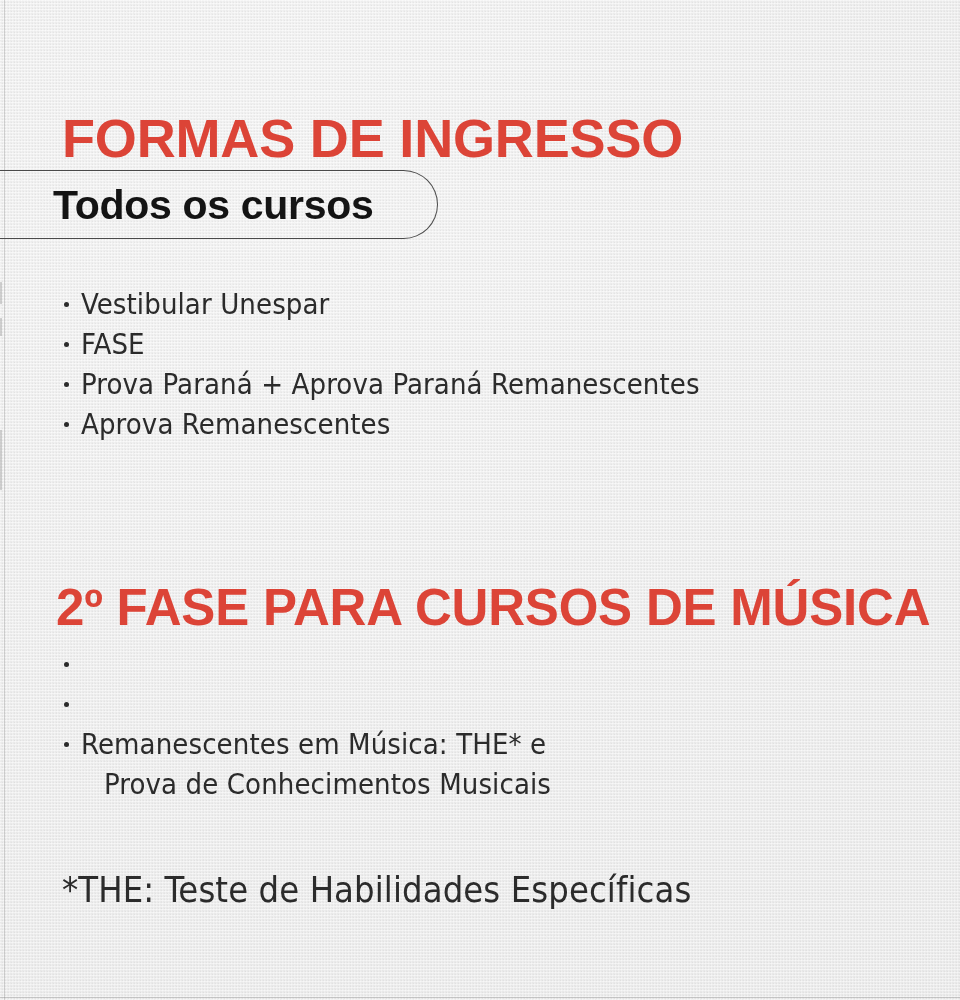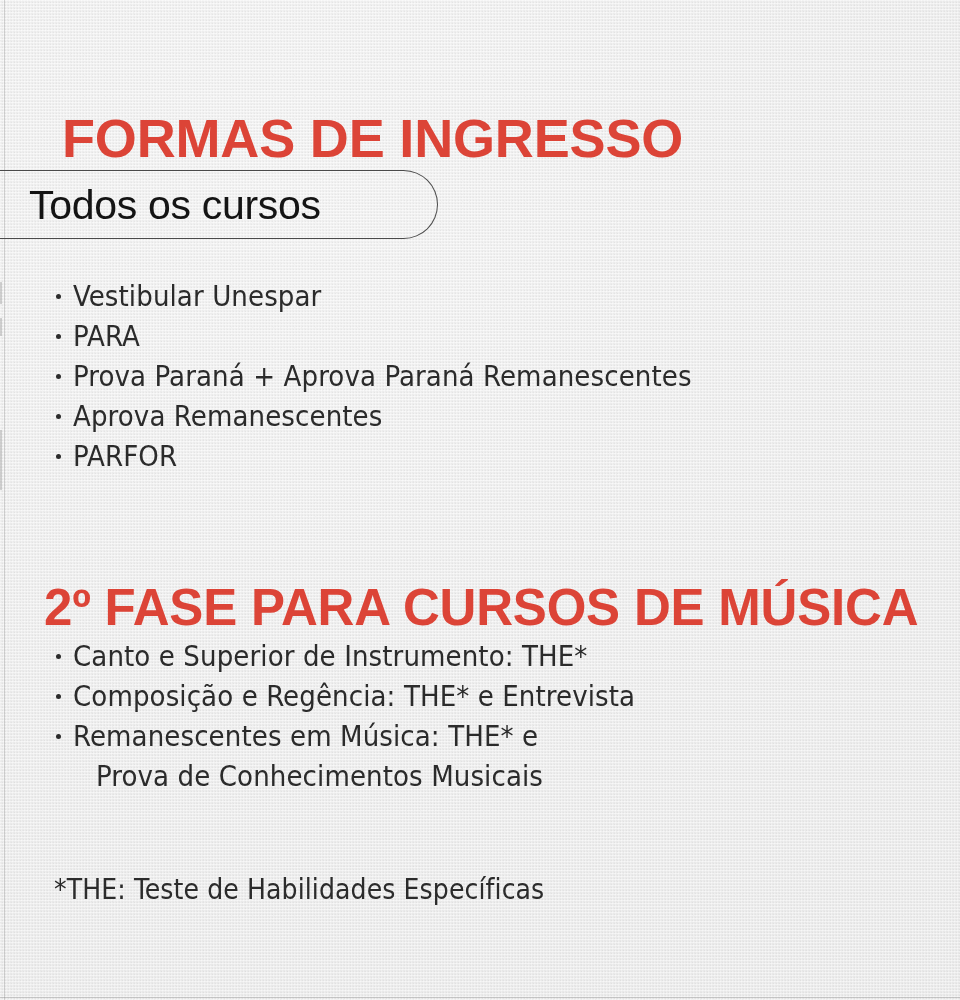--- a/index.html
+++ b/index.html
@@ -83,21 +83,21 @@
     transform-origin: left center;
   }
   #heading-main {
     left: 62px;
     top: 74px;
     font-size: 53px;
     line-height: 58px;
     transform: scaleX(1.02);
   }
   #heading-music {
-    left: 44px;
+    left: 56px;
     top: 538px;
     font-size: 51px;
     line-height: 56px;
     transform: scaleX(1.0);
   }
 
   
   .pill {
     position: absolute;
     left: -40px;
@@ -106,34 +106,34 @@
     height: 69px;
     box-sizing: border-box;
     border: 1.6px solid #4a4a4a;
     border-left: none;
     border-radius: 0 40px 40px 0;
     background: transparent;
     display: flex;
     align-items: center;
   }
   .pill-label {
-    margin-left: 69px;
+    margin-left: 93px;
     font-family: "Liberation Sans Narrow", "Liberation Sans", "DejaVu Sans Condensed", "DejaVu Sans", sans-serif;
-    font-weight: 400;
+    font-weight: 700;
     font-size: 41px;
     line-height: 44px;
     color: #141414;
     letter-spacing: -0.3px;
     white-space: nowrap;
   }
 
   
   .list {
     position: absolute;
-    margin: 0;
+    margin: 8px;
     padding: 0;
     list-style: none;
     color: #2b2b2b;
     font-family: "DejaVu Sans Condensed", "Liberation Sans Narrow", "Liberation Sans", sans-serif;
     font-weight: 300;
     font-size: 29px;
   }
   #list-all    { left: 56px; top: 276px; }
   #list-music  { left: 56px; top: 636px; }
 
@@ -156,26 +156,26 @@
     border-radius: 50%;
     background: #2b2b2b;
   }
   .list li.cont {
     padding-left: 40px;
   }
 
   
   .footnote {
     position: absolute;
-    left: 54px;
+    left: 62px;
     top: 872px;
     color: #2b2b2b;
     font-family: "DejaVu Sans Condensed", "Liberation Sans Narrow", "Liberation Sans", sans-serif;
     font-weight: 300;
-    font-size: 28px;
+    font-size: 36px;
     line-height: 36px;
     white-space: nowrap;
     letter-spacing: 0.1px;
   }
 </style>
 </head>
 <body>
 
 <div class="page">
   <div class="noise"></div>
@@ -187,29 +187,28 @@
   <div class="edge-stub c"></div>
 
   <h1 class="heading" id="heading-main" style="color: rgb(220, 68, 55);">FORMAS DE INGRESSO</h1>
 
   <div class="pill" style="border-color: rgb(74, 74, 74);">
     <span class="pill-label">Todos os cursos</span>
   </div>
 
   <ul class="list" id="list-all">
       <li><span class="dot"></span><span>Vestibular Unespar</span></li>
-      <li><span class="dot"></span><span>PARA</span></li>
+      <li><span class="dot"></span><span>FASE</span></li>
       <li><span class="dot"></span><span>Prova Paraná + Aprova Paraná Remanescentes</span></li>
       <li><span class="dot"></span><span>Aprova Remanescentes</span></li>
-      <li><span class="dot"></span><span>PARFOR</span></li>
     </ul>
 
   <h2 class="heading" id="heading-music" style="color: rgb(220, 68, 55);">2º FASE PARA CURSOS DE MÚSICA</h2>
 
   <ul class="list" id="list-music">
-      <li><span class="dot"></span><span>Canto e Superior de Instrumento: THE*</span></li>
-      <li><span class="dot"></span><span>Composição e Regência: THE* e Entrevista</span></li>
+      <li><span class="dot"></span></li>
+      <li><span class="dot"></span></li>
       <li><span class="dot"></span><span>Remanescentes em Música: THE* e</span></li>
       <li class="cont"><span>Prova de Conhecimentos Musicais</span></li>
     </ul>
 
   <div class="footnote">*THE: Teste de Habilidades Específicas</div>
 </div>
 
 </body></html>

